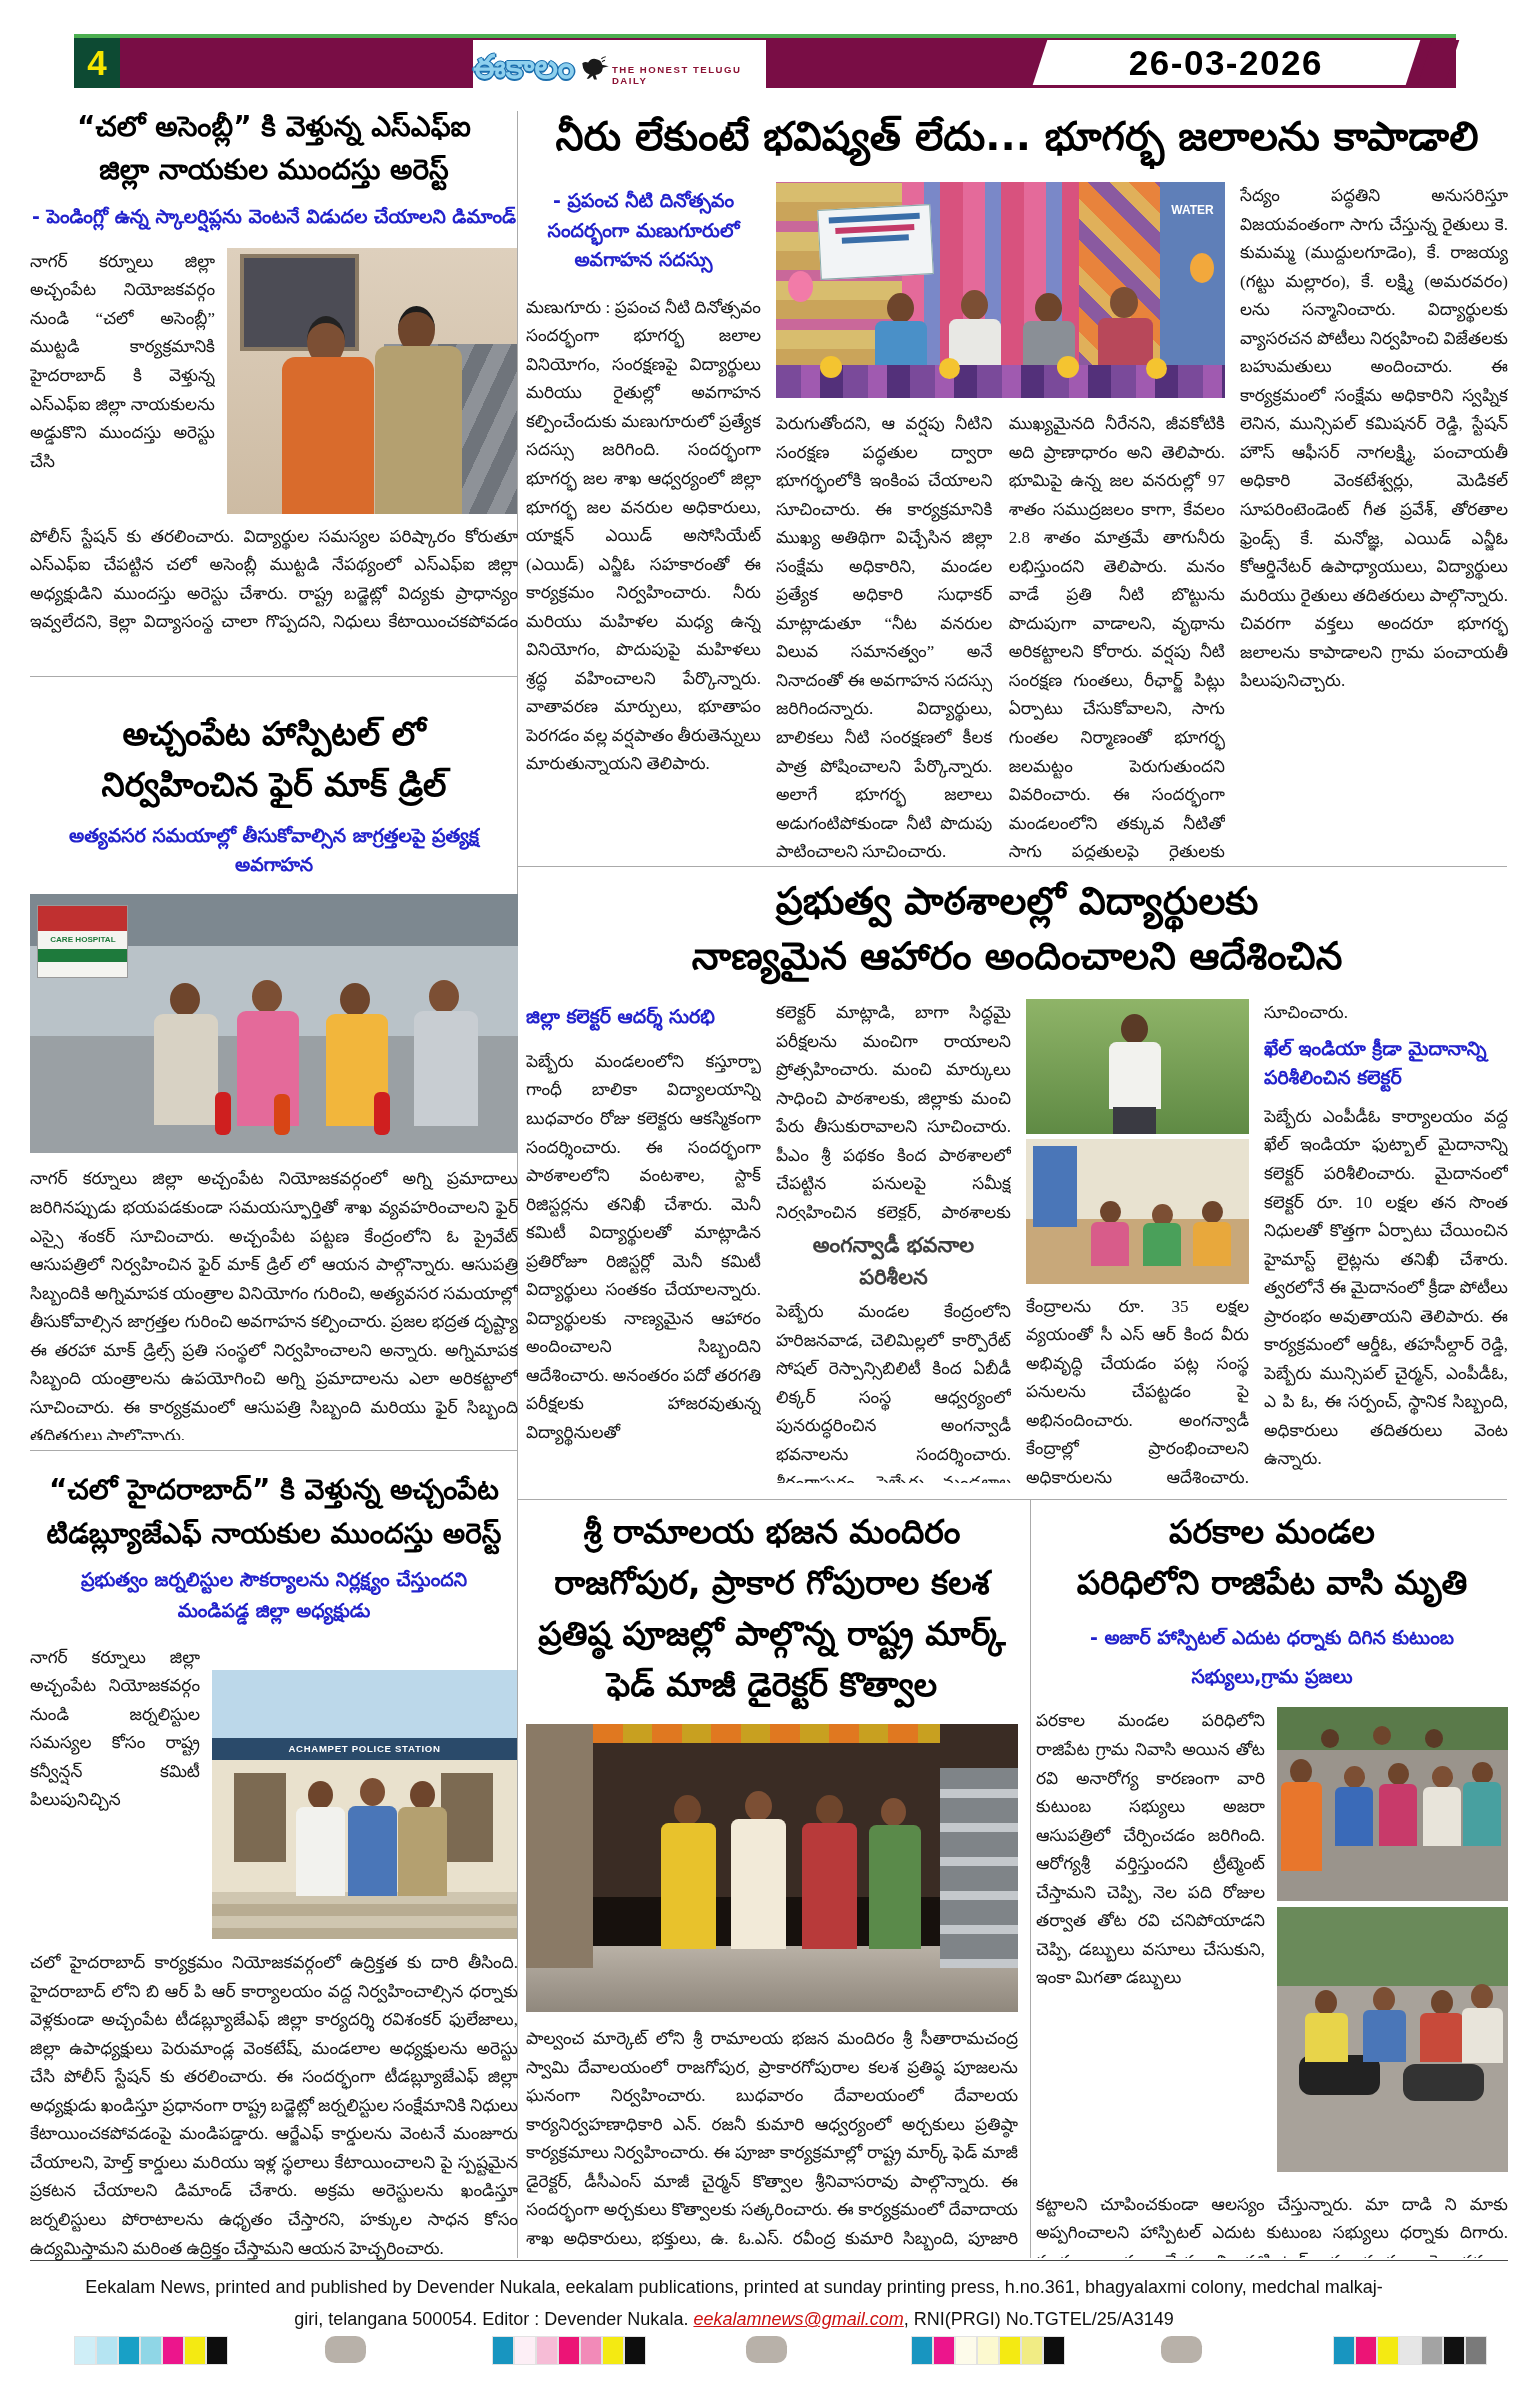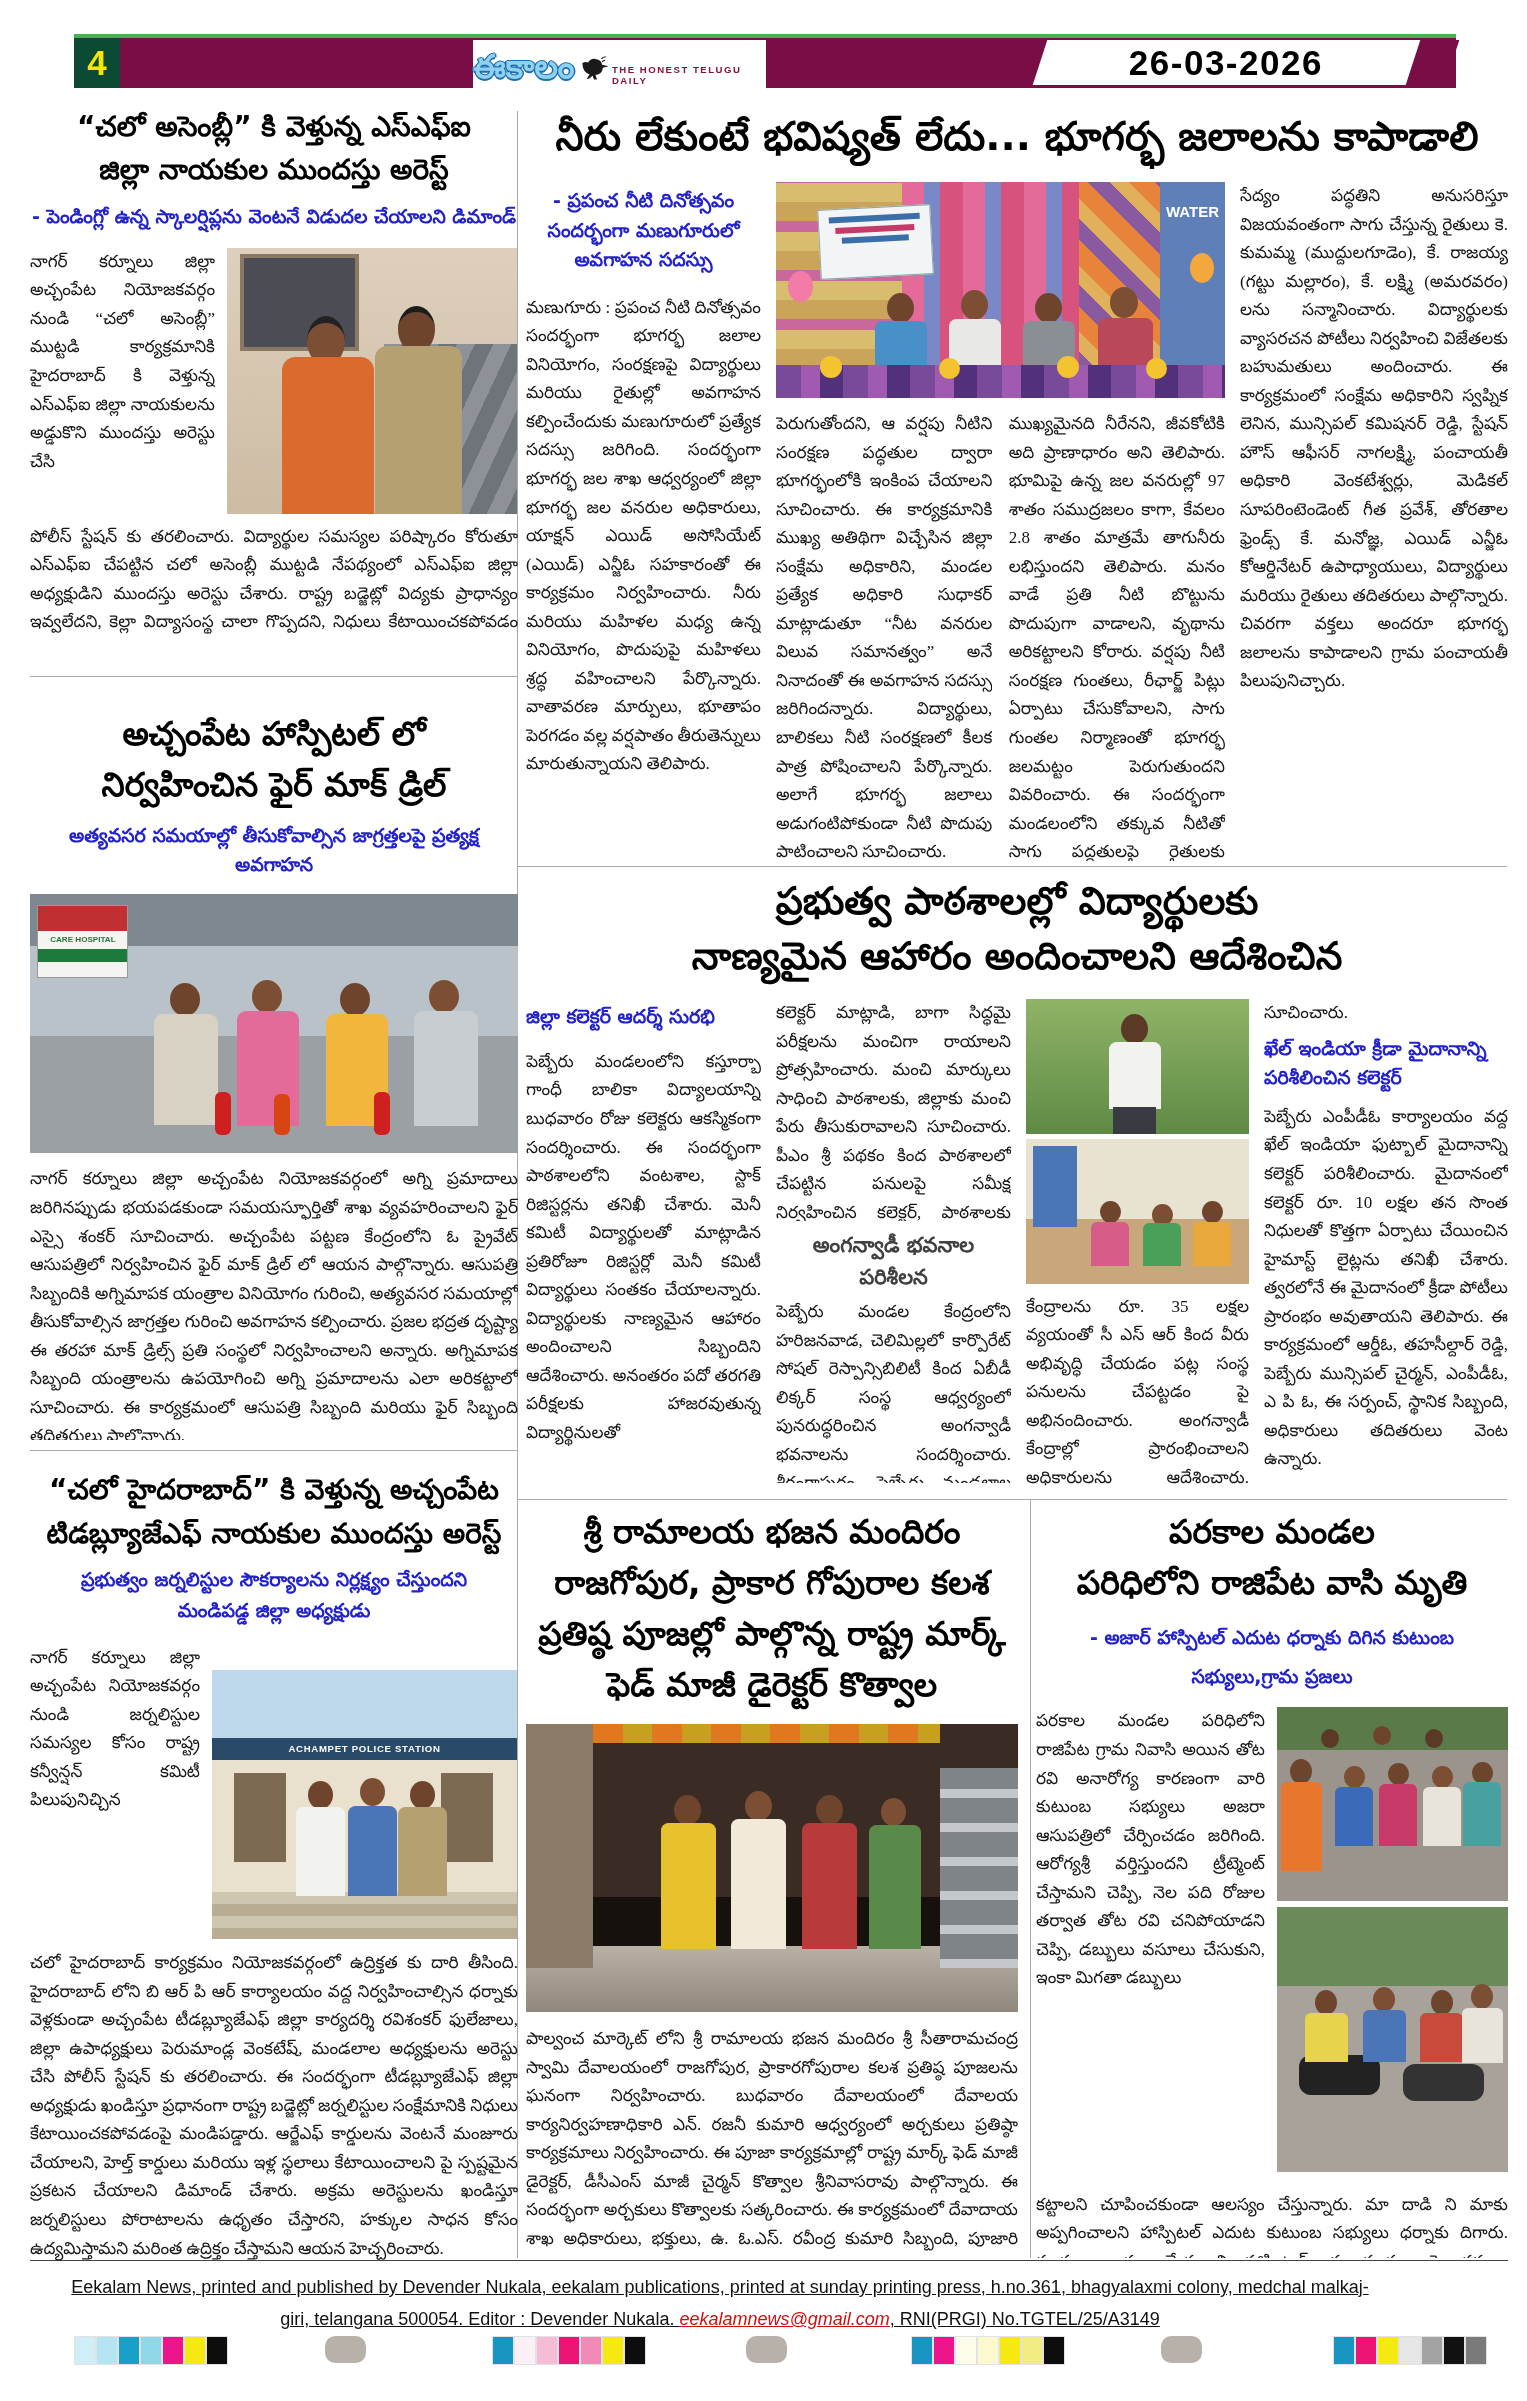--- a/index.html
+++ b/index.html
@@ -33,22 +33,22 @@
   .body-t{font-size:17px;line-height:1.68;text-align:justify;color:#141414;}
   .cols{display:flex;gap:16.3px;}
   .vline{position:absolute;width:0.7px;background:#aaa;}
   .hline{position:absolute;height:0.7px;background:#aaa;}
   
   .photo{position:relative;overflow:hidden;background:#cfcabf;}
   .pa{position:absolute;}
   .dot{border-radius:50%;}
   .sign-text{font-family:"Liberation Sans",sans-serif;font-weight:700;color:#fff;}
   
-  .footer{position:absolute;left:2px;top:2271px;width:1436px;text-align:center;
-          font:18px "Liberation Sans",sans-serif;color:#111;line-height:1.8;text-decoration:underline;}
+  .footer{position:absolute;left:16px;top:2271px;width:1436px;text-align:center;
+          font:18px "Liberation Sans",sans-serif;color:#111;line-height:1.8;}
   .email{color:#cc1111;font-style:italic;text-decoration:underline;}
   
   .cb-strip{position:absolute;left:74px;top:2336px;width:1393px;height:28px;}
   .cb-group{position:absolute;top:0;display:flex;}
   .cb-sq{width:20px;height:27px;border:0.7px solid #e2e2e2;}
   .cb-barrel{position:absolute;top:0;width:41px;height:27px;border-radius:10.3px;}
 </style>
 </head>
 <body>
 
@@ -162,21 +162,21 @@
         <div class="sub" style="margin:4.4px 0 19px 0;">- ప్రపంచ నీటి దినోత్సవం సందర్భంగా మణుగూరులో అవగాహన సదస్సు</div>
         <div class="body-t" style="height:510px;overflow:hidden;">మణుగూరు : ప్రపంచ నీటి దినోత్సవం సందర్భంగా భూగర్భ జలాల వినియోగం, సంరక్షణపై విద్యార్థులు మరియు రైతుల్లో అవగాహన కల్పించేందుకు మణుగూరులో ప్రత్యేక సదస్సు జరిగింది. సందర్భంగా భూగర్భ జల శాఖ ఆధ్వర్యంలో జిల్లా భూగర్భ జల వనరుల అధికారులు, యాక్షన్ ఎయిడ్ అసోసియేట్ (ఎయిడ్) ఎన్జీఓ సహకారంతో ఈ కార్యక్రమం నిర్వహించారు. నీరు మరియు మహిళల మధ్య ఉన్న వినియోగం, పొదుపుపై మహిళలు శ్రద్ధ వహించాలని పేర్కొన్నారు. వాతావరణ మార్పులు, భూతాపం పెరగడం వల్ల వర్షపాతం తీరుతెన్నులు మారుతున్నాయని తెలిపారు.</div>
       </div>
 
       <div style="width:449px;">
         <div class="photo" style="width:449px;height:216px;">
           <div class="pa" style="left:0;top:0;width:126px;height:216px;background:repeating-linear-gradient(0deg,#d8bd6e 0 19px,#c9689a 19px 30px,#caa45a 30px 49px);"></div>
           <div class="pa" style="left:126px;top:0;width:177px;height:216px;background:repeating-linear-gradient(90deg,#e46a9a 0 22px,#7a88c8 22px 38px,#d8527e 38px 61px);"></div>
           <div class="pa" style="left:303px;top:0;width:81px;height:216px;background:repeating-linear-gradient(45deg,#e8833c 0 18px,#8a5aa0 18px 33px,#e0b05a 33px 47px);"></div>
           <div class="pa" style="left:384px;top:0;width:65px;height:177px;background:#5f7fb8;padding-top:21px;text-align:center;">
-            <span class="sign-text" style="font-size:15px;text-align:center;">WATER</span>
+            <span class="sign-text" style="font-size:12px;text-align:center;">WATER</span>
           </div>
           <div class="pa" style="left:43px;top:25px;width:111px;height:68px;background:#f2f4f6;transform:rotate(-3deg);border:0.7px solid #8aa;">
             <div style="height:6px;background:#3a6ea8;margin:7.4px 10.3px 4.4px;"></div>
             <div style="height:6px;background:#c43a68;margin:0 16.3px 4.4px;"></div>
             <div style="height:6px;background:#3a6ea8;margin:0 22px;"></div>
           </div>
           <div class="pa dot" style="left:111px;top:111px;width:27px;height:30px;background:#6e452c;"></div>
           <div class="pa" style="left:99px;top:139px;width:52px;height:44px;background:#4a90c8;border-radius:7.4px 7.4px 0 0;"></div>
           <div class="pa dot" style="left:185px;top:108px;width:27px;height:30px;background:#7c4f34;"></div>
           <div class="pa" style="left:173px;top:137px;width:52px;height:46px;background:#e8e8e4;border-radius:7.4px 7.4px 0 0;"></div>

